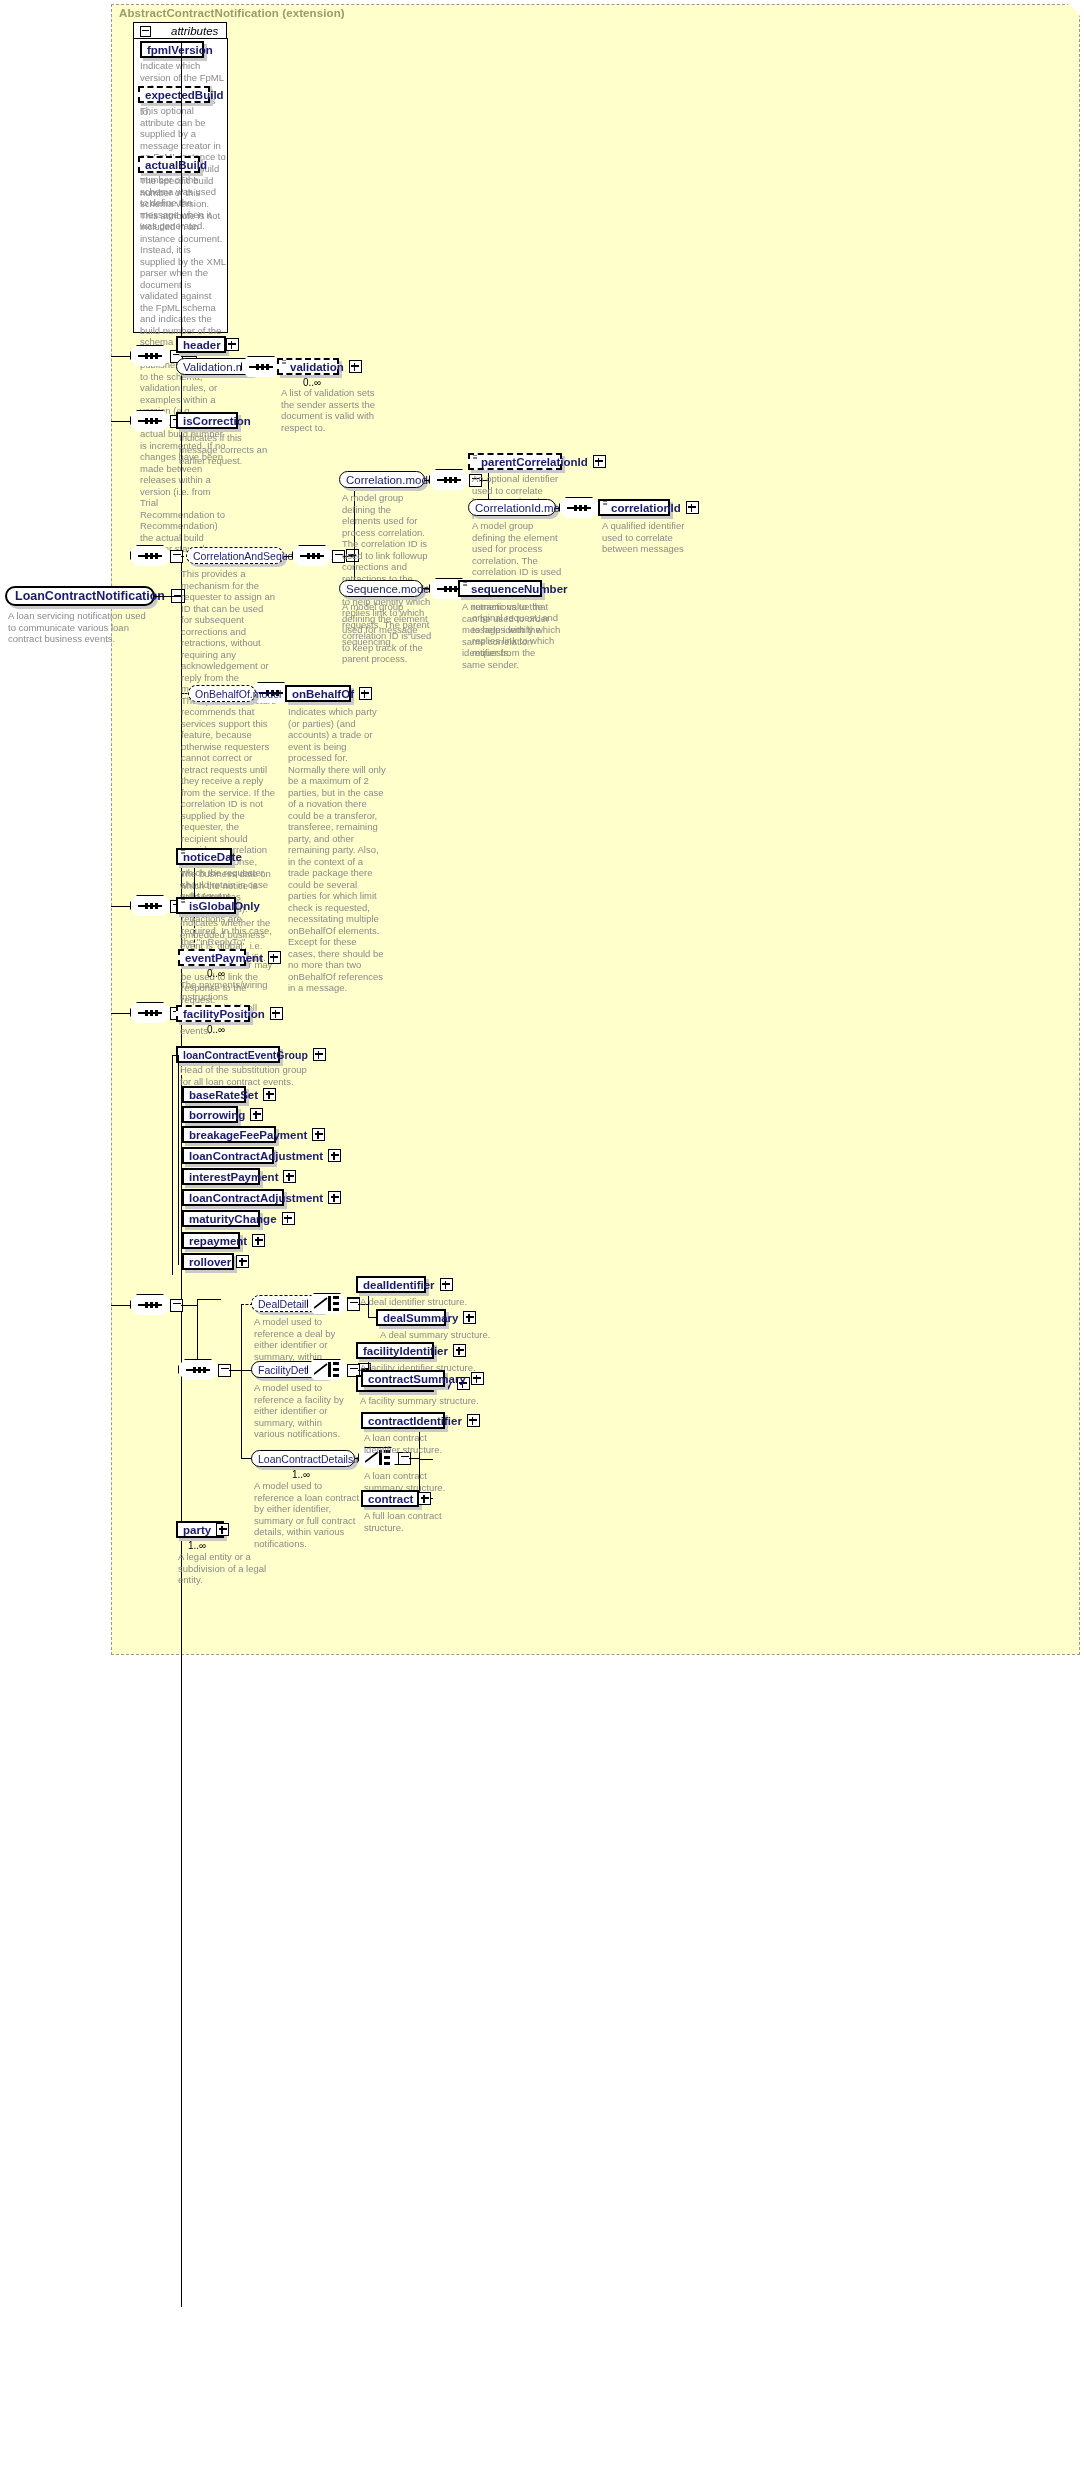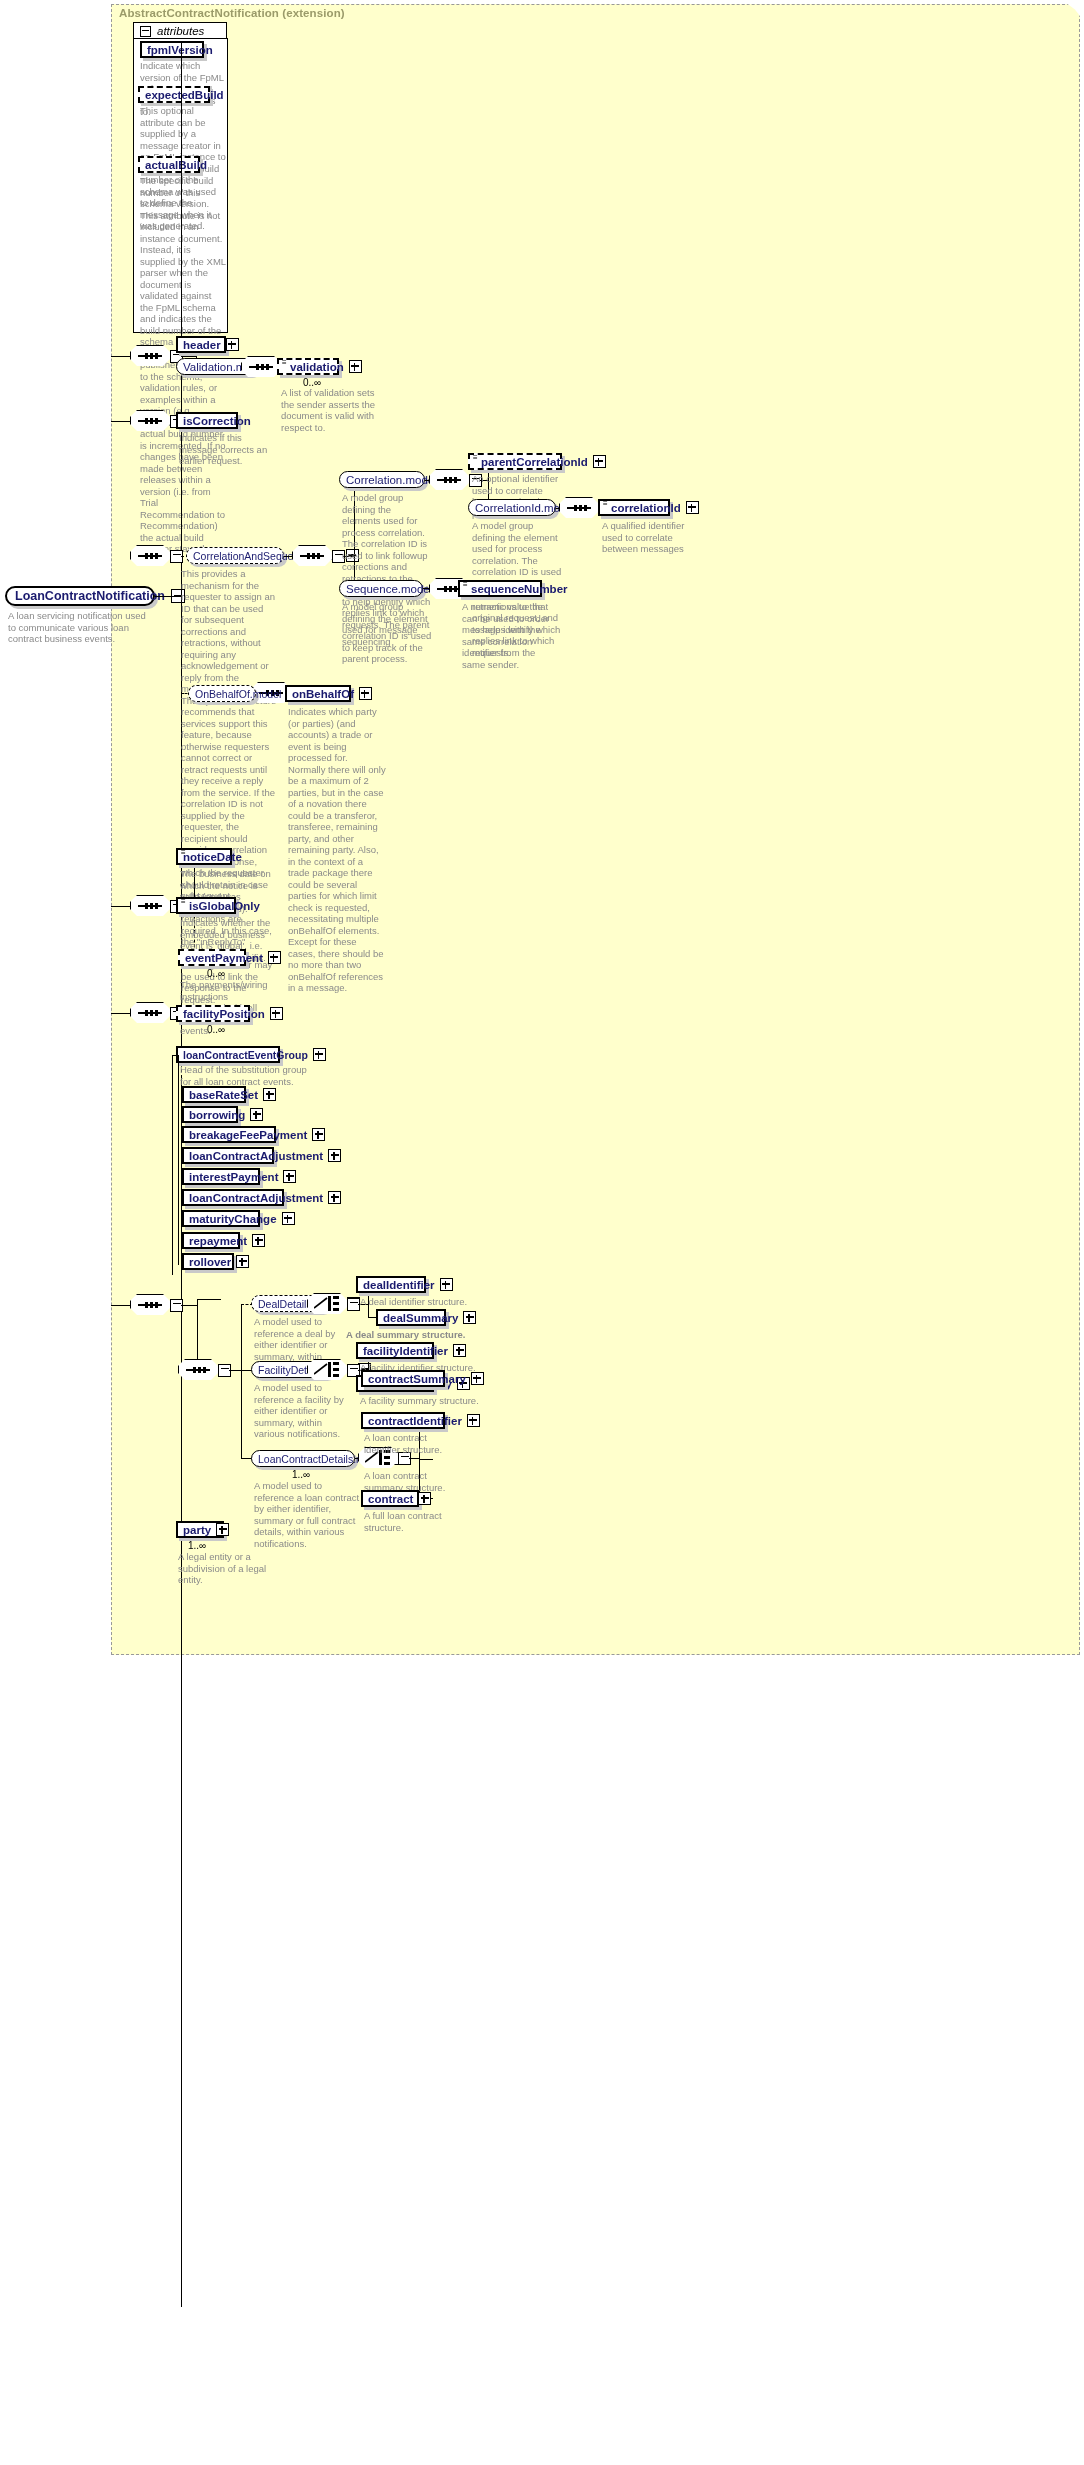--- a/index.html
+++ b/index.html
@@ -7,21 +7,21 @@
   body{font-family:"Liberation Sans",sans-serif;color:#000;}
   #canvas{position:relative;width:1084px;height:2307px;overflow:hidden;background:#fff;border-radius:32px;}
 
   
   .ext-box{position:absolute;background:#ffffcc;border:1px dashed #999;box-sizing:border-box;}
   .ext-title{position:absolute;font-size:11.5px;font-weight:bold;color:#9b9b6a;letter-spacing:.1px;white-space:nowrap;}
 
   
   .attr-panel{position:absolute;background:#fff;border:1px solid #000;box-sizing:border-box;}
   .attr-tab{position:absolute;background:#fff;border:1px solid #000;border-bottom:none;box-sizing:border-box;
-            display:flex;align-items:center;gap:6px;padding:0 6px;font-style:italic;font-size:11.5px;}
+            display:flex;align-items:center;gap:20px;padding:0 6px;font-style:italic;font-size:11.5px;}
   .pm{width:9px;height:9px;border:1px solid #000;background:#fff;position:relative;display:inline-block;flex:none;}
   .pm::before{content:"";position:absolute;left:1px;right:1px;top:3px;height:1px;background:#000;}
 
   
   .node{position:absolute;box-sizing:border-box;background:#fff;border:2px solid #000;
         display:flex;align-items:center;padding:0 5px;white-space:nowrap;
         font-size:11.5px;font-weight:bold;color:#1a1a6e;
         box-shadow:3px 3px 0 #c9c9c9;}
   .node.dashed{border-style:dashed;border-width:2px;}
   .node .lbl{pointer-events:none;}
@@ -471,21 +471,21 @@
   <div class="node" style="left:356px;top:1276px;width:70px;height:17px;">
     <span class="lbl">dealIdentifier</span>
     <span class="boxicon plus"></span>
   </div>
   <div class="ann" style="left:360px;top:1296px;width:120px;">A deal identifier structure.</div>
 
   <div class="node" style="left:376px;top:1309px;width:70px;height:17px;">
     <span class="lbl">dealSummary</span>
     <span class="boxicon plus"></span>
   </div>
-  <div class="ann" style="left:346px;top:1329px;width:120px;font-weight:bold;">A deal summary structure.</div>
+  <div class="ann" style="left:380px;top:1329px;width:120px;">A deal summary structure.</div>
 
   <div class="mgroup" style="left:251px;top:1361px;width:82px;height:17px;">
     <span class="lbl" style="font-size:10.5px;">FacilityDetails.model</span>
     <span class="boxicon"></span>
   </div>
   <div class="ann" style="left:254px;top:1382px;width:92px;">A model used to reference a facility by either identifier or summary, within various notifications.</div>
 
   <div class="h" style="left:333px;top:1370px;width:6px;"></div>
   <div class="conn" style="left:307px;top:1359px;">
     <div class="oct"></div>

